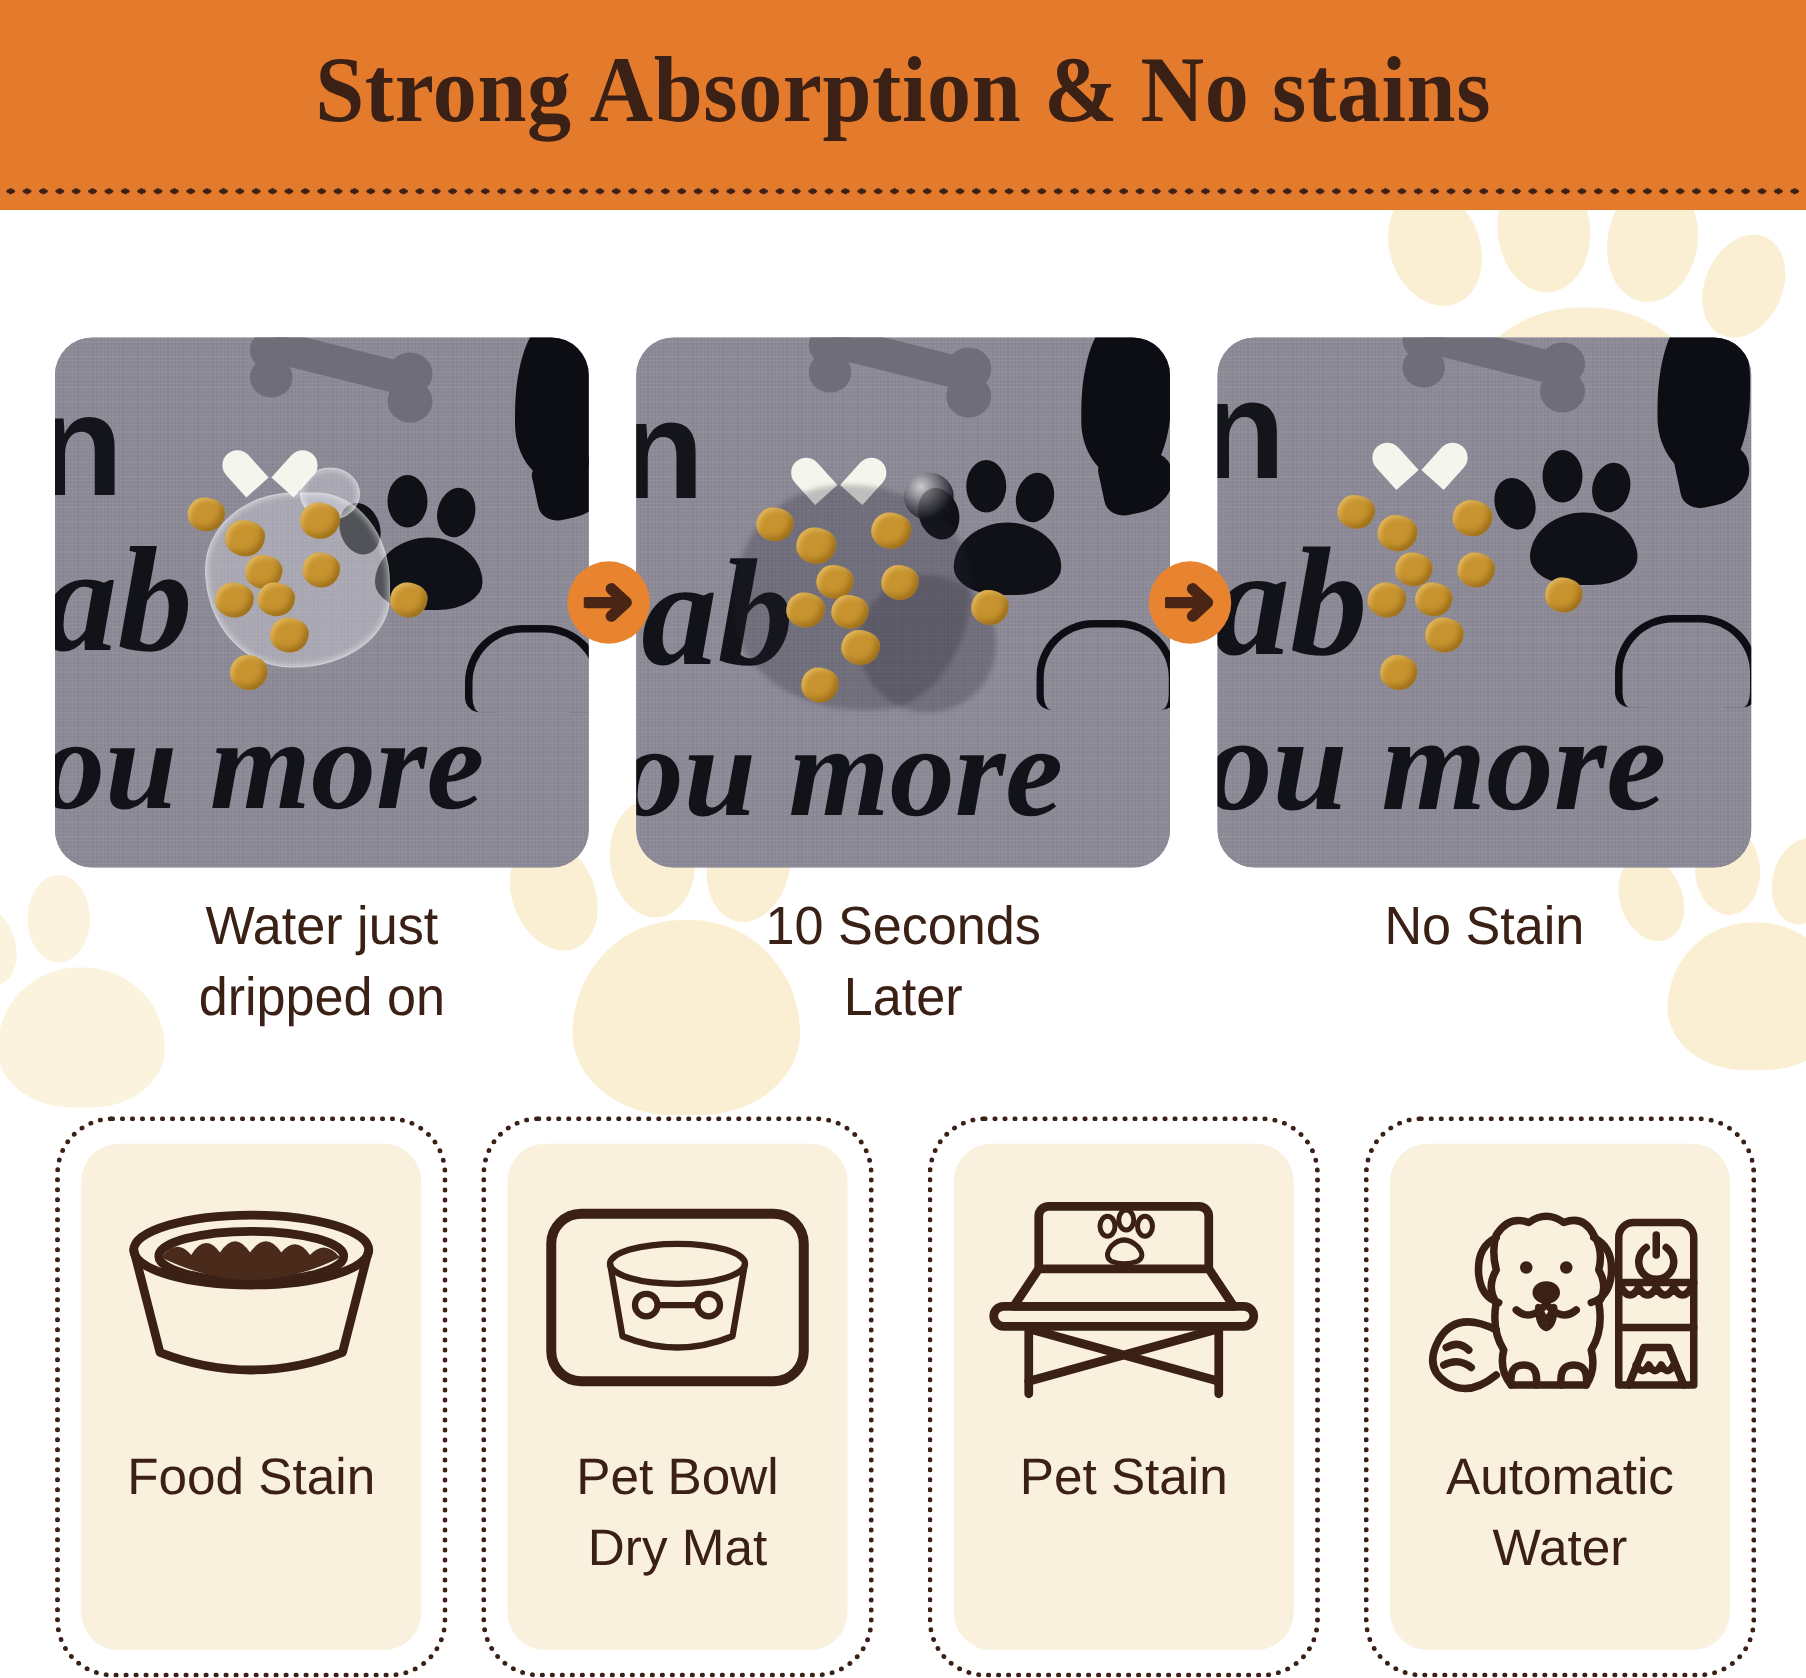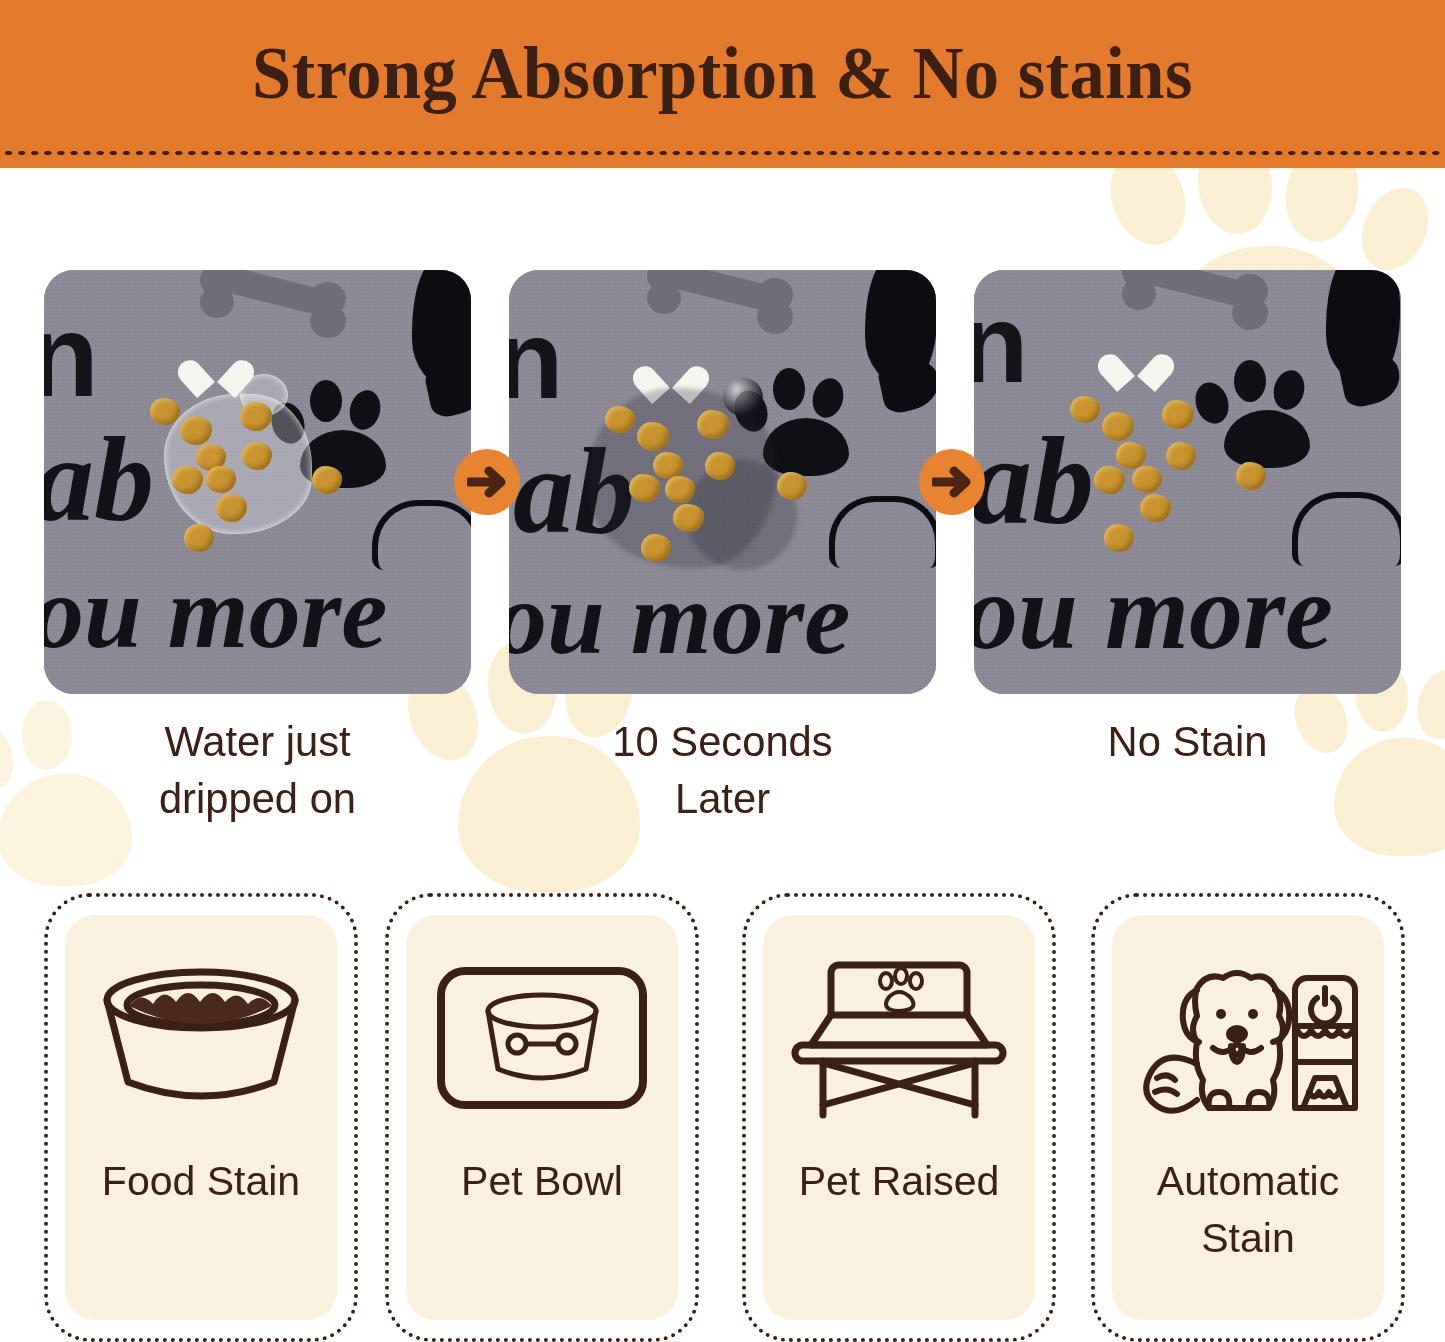--- a/index.html
+++ b/index.html
@@ -392,20 +392,21 @@
           <g fill="none" stroke="#3B2016" stroke-linejoin="round" stroke-linecap="round">
             <rect x="5" y="6" width="202" height="134" rx="24" stroke-width="8"></rect>
             <ellipse cx="106" cy="46" rx="54" ry="16" stroke-width="5"></ellipse>
             <path d="M52 46 L62 104 Q106 122 150 104 L160 46" stroke-width="5"></path>
             <path d="M72 79 a9 9 0 0 1 9-9 a9 9 0 0 1 9 9 h32 a9 9 0 0 1 9-9 a9 9 0 0 1 9 9 a9 9 0 0 1 -9 9 a9 9 0 0 1 -9 -9 h-32 a9 9 0 0 1 -9 9 a9 9 0 0 1 -9 -9 z" stroke-width="5"></path>
           </g>
         </svg>
       </div>
       <div class="card-label">
         <div>Pet Bowl</div>
+        <div>Dry Mat</div>
       </div>
     </div>
   </div>
 
   <div class="card c2">
     <div class="card-dotted"></div>
     <div class="card-inner">
       <div class="card-icon">
         <svg width="216" height="160" viewBox="0 0 216 160" aria-hidden="true">
           <g fill="none" stroke="#3B2016" stroke-width="7" stroke-linejoin="round" stroke-linecap="round">
@@ -417,21 +418,21 @@
           </g>
           <g fill="none" stroke="#3B2016" stroke-width="4">
             <ellipse cx="95" cy="22" rx="6" ry="8"></ellipse>
             <ellipse cx="110" cy="17" rx="6" ry="8"></ellipse>
             <ellipse cx="125" cy="22" rx="6" ry="8"></ellipse>
             <path d="M98 38 Q108 28 119 38 Q126 46 119 50 Q108 54 98 50 Q92 46 98 38 Z"></path>
           </g>
         </svg>
       </div>
       <div class="card-label">
-        <div>Pet Raised</div>
+        <div>Pet Stain</div>
       </div>
     </div>
   </div>
 
   <div class="card c3">
     <div class="card-dotted"></div>
     <div class="card-inner">
       <div class="card-icon">
         <svg width="222" height="158" viewBox="0 0 222 158" aria-hidden="true">
           <g fill="none" stroke="#3B2016" stroke-width="6" stroke-linejoin="round" stroke-linecap="round">
@@ -462,17 +463,17 @@
 
             <g>
               <path d="M180 38 a14 14 0 1 0 16 0"></path>
               <path d="M188 28 V44"></path>
             </g>
           </g>
         </svg>
       </div>
       <div class="card-label">
         <div>Automatic</div>
-        <div>Stain</div>
+        <div>Water</div>
       </div>
     </div>
   </div>
 </div>
 
 </body></html>

